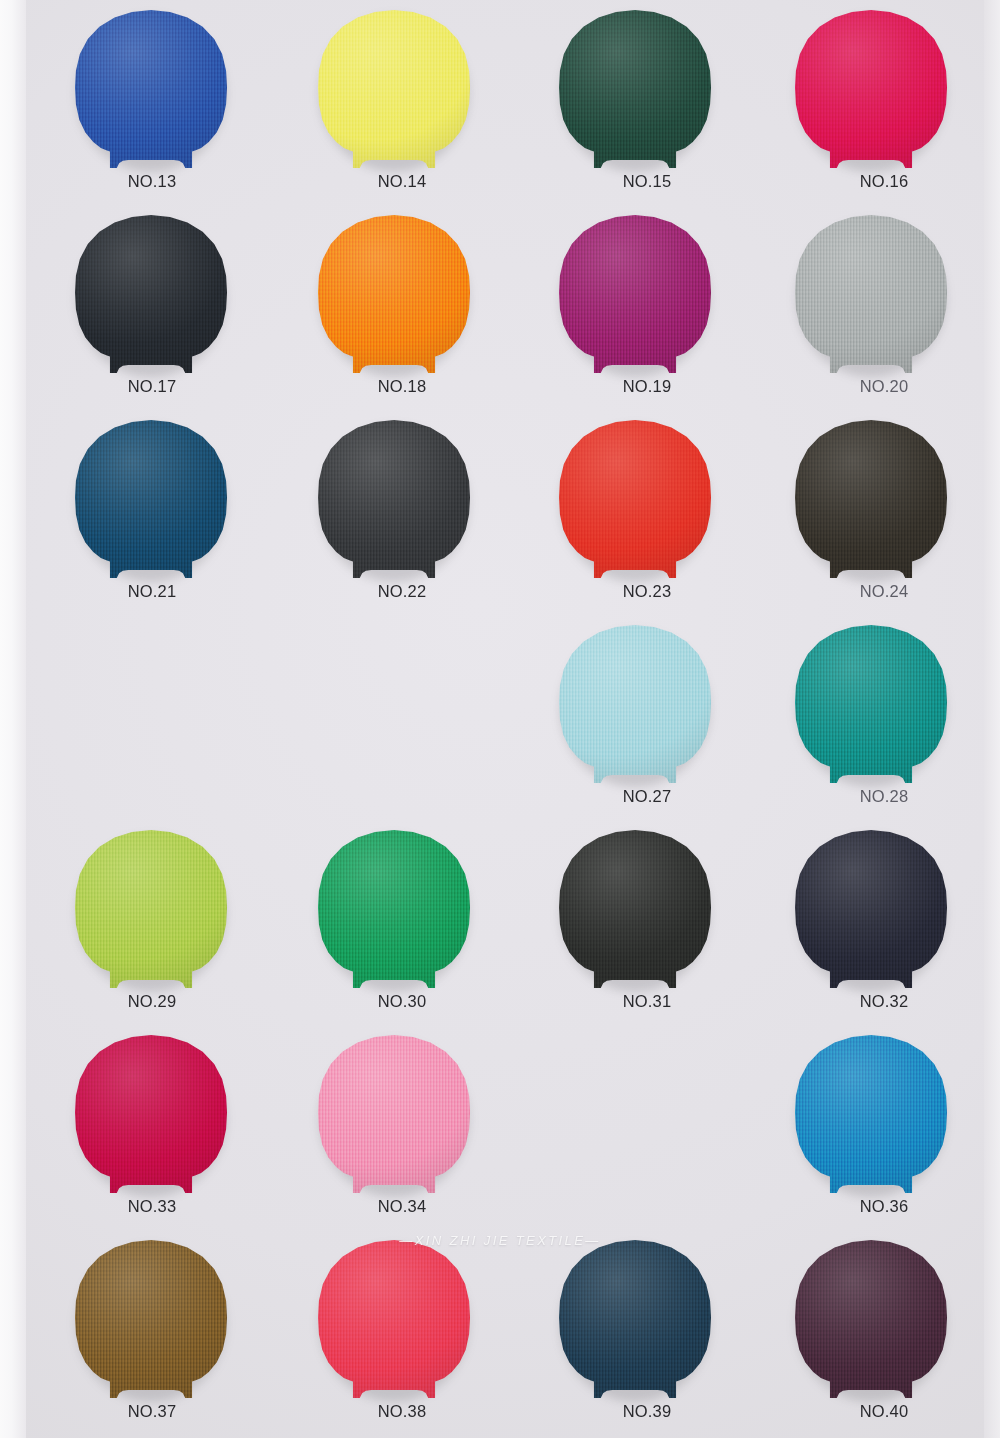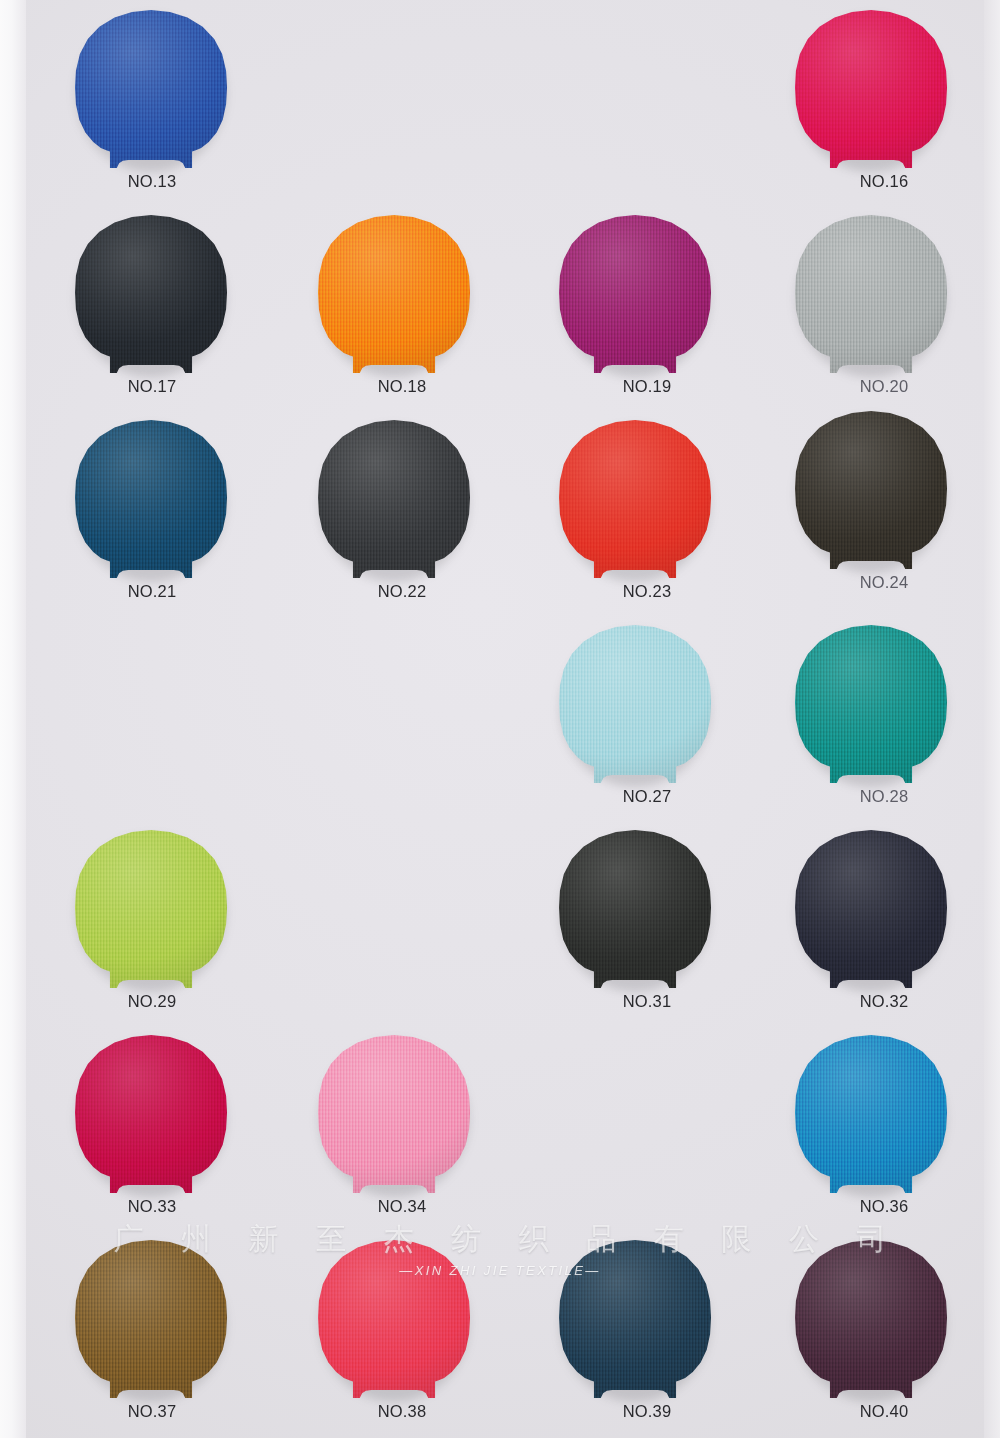--- a/index.html
+++ b/index.html
@@ -141,20 +141,34 @@
   <div id="paper-edge-r"></div>
 
   <div id="grid">
       <div class="cell" data-col="0" style="left: 35px; top: 8px;">
         <div class="swatch-wrap">
           <div class="shadow"></div>
           <div class="swatch" style="background: rgb(42, 82, 168);"></div>
         </div>
         <div class="label">NO.13</div>
       </div>
+      <div class="cell" data-col="1" style="left: 278px; top: 8px;">
+        <div class="swatch-wrap">
+          <div class="shadow"></div>
+          <div class="swatch" style="background: rgb(238, 234, 98);"></div>
+        </div>
+        <div class="label">NO.14</div>
+      </div>
+      <div class="cell" data-col="2" style="left: 519px; top: 8px;">
+        <div class="swatch-wrap">
+          <div class="shadow"></div>
+          <div class="swatch" style="background: rgb(34, 73, 60);"></div>
+        </div>
+        <div class="label">NO.15</div>
+      </div>
       <div class="cell" data-col="3" style="left: 755px; top: 8px;">
         <div class="swatch-wrap">
           <div class="shadow"></div>
           <div class="swatch" style="background: rgb(220, 20, 80);"></div>
         </div>
         <div class="label">NO.16</div>
       </div>
       <div class="cell" data-col="0" style="left: 35px; top: 213px;">
         <div class="swatch-wrap">
           <div class="shadow"></div>
@@ -197,21 +211,21 @@
         </div>
         <div class="label">NO.22</div>
       </div>
       <div class="cell" data-col="2" style="left: 519px; top: 418px;">
         <div class="swatch-wrap">
           <div class="shadow"></div>
           <div class="swatch" style="background: rgb(227, 50, 38);"></div>
         </div>
         <div class="label">NO.23</div>
       </div>
-      <div class="cell" data-col="3" style="left: 755px; top: 409px;">
+      <div class="cell" data-col="3" style="left: 755px; top: 418px;">
         <div class="swatch-wrap">
           <div class="shadow"></div>
           <div class="swatch" style="background: rgb(52, 48, 41);"></div>
         </div>
         <div class="label muted">NO.24</div>
       </div>
       <div class="cell" data-col="2" style="left: 519px; top: 623px;">
         <div class="swatch-wrap">
           <div class="shadow"></div>
           <div class="swatch" style="background: rgb(164, 214, 222);"></div>
@@ -225,20 +239,27 @@
         </div>
         <div class="label muted">NO.28</div>
       </div>
       <div class="cell" data-col="0" style="left: 35px; top: 828px;">
         <div class="swatch-wrap">
           <div class="shadow"></div>
           <div class="swatch" style="background: rgb(172, 204, 74);"></div>
         </div>
         <div class="label">NO.29</div>
       </div>
+      <div class="cell" data-col="1" style="left: 278px; top: 828px;">
+        <div class="swatch-wrap">
+          <div class="shadow"></div>
+          <div class="swatch" style="background: rgb(22, 154, 88);"></div>
+        </div>
+        <div class="label">NO.30</div>
+      </div>
       <div class="cell" data-col="2" style="left: 519px; top: 828px;">
         <div class="swatch-wrap">
           <div class="shadow"></div>
           <div class="swatch" style="background: rgb(43, 45, 43);"></div>
         </div>
         <div class="label">NO.31</div>
       </div>
       <div class="cell" data-col="3" style="left: 755px; top: 828px;">
         <div class="swatch-wrap">
           <div class="shadow"></div>
@@ -291,16 +312,15 @@
       <div class="cell" data-col="3" style="left: 755px; top: 1238px;">
         <div class="swatch-wrap">
           <div class="shadow"></div>
           <div class="swatch" style="background: rgb(70, 40, 58);"></div>
         </div>
         <div class="label">NO.40</div>
       </div>
     </div>
 
   <div id="watermark">
-    <div id="wm-cn">广 州 新 至 杰 纺 织 品 有 限 公 司</div>
     <div id="wm-en">—XIN ZHI JIE TEXTILE—</div>
   </div>
 </div>
 
 </body></html>

